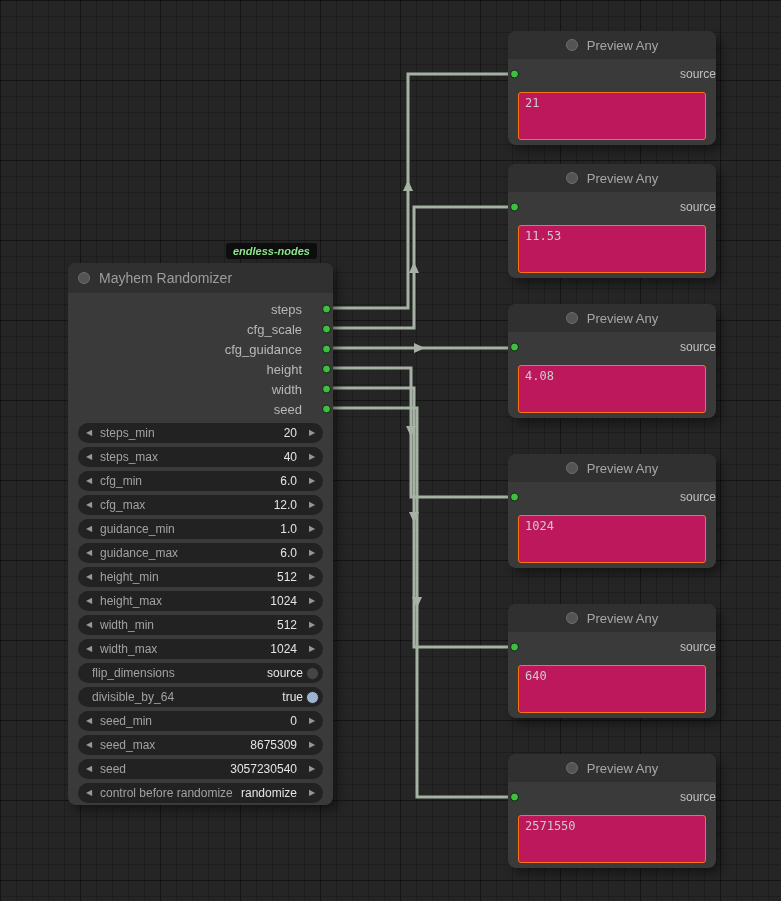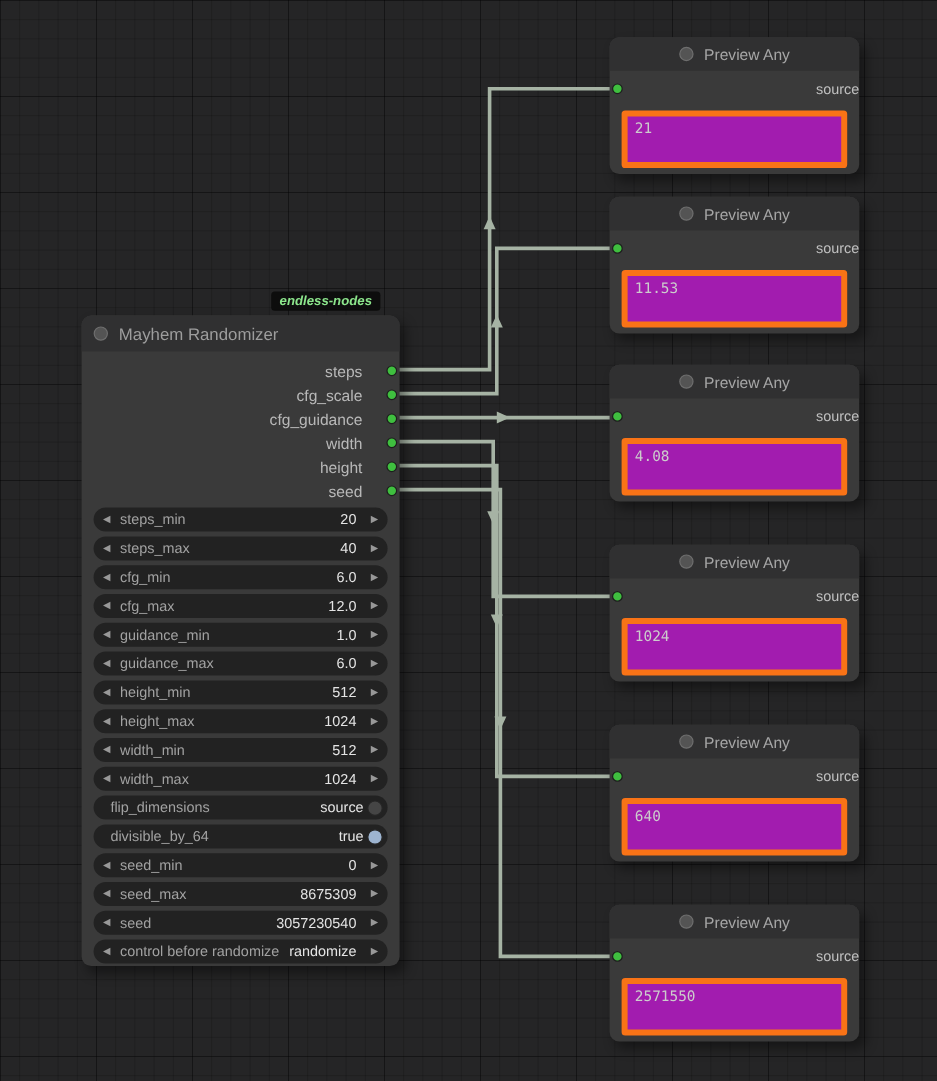--- a/index.html
+++ b/index.html
@@ -48,21 +48,21 @@
   .knob{width:13px;height:13px;border-radius:50%;flex:0 0 auto;margin-right:4px;
     box-sizing:border-box;}
   .knob.off{background:#454545;border:1px solid #262626;}
   .knob.on{background:var(--knob-on,#9db4d0);border:1px solid #262626;}
 
   
   .pnode{width:208px;height:114px;}
   .pnode .node-header{height:28px;font-size:13px;color:#a6a6a6;justify-content:center;}
   .in-row{position:relative;height:20px;margin-top:5px;display:flex;
     align-items:center;padding-left:17px;color:#c0c0c0;font-size:12px;justify-content:flex-end;}
-  .pvalue{margin:8px 10px 0;height:48px;background:#a21caf;border:5px solid #f97316;
+  .pvalue{margin:8px 10px 0;height:48px;background:#be185d;border:1px solid #f97316;
     border-radius:3px;box-sizing:border-box;padding:3px 6px;
     font-family:"DejaVu Sans Mono",monospace;font-size:12px;color:#cccccc;
     overflow:hidden;}
 
   .badge{position:absolute;z-index:2;right:464px;top:243px;background:#0d0d0d;
     color:var(--badge-green,#8ce68c);font-size:11px;font-weight:bold;
     padding:2px 7px;border-radius:3px;font-style:italic;}
 </style>
 </head>
 <body>
@@ -99,25 +99,25 @@
       </div>
       <div class="out-row">
         <span>cfg_scale</span>
         <span class="slot-dot out"></span>
       </div>
       <div class="out-row">
         <span>cfg_guidance</span>
         <span class="slot-dot out"></span>
       </div>
       <div class="out-row">
+        <span>height</span>
+        <span class="slot-dot out"></span>
+      </div>
+      <div class="out-row">
         <span>width</span>
-        <span class="slot-dot out"></span>
-      </div>
-      <div class="out-row">
-        <span>height</span>
         <span class="slot-dot out"></span>
       </div>
       <div class="out-row">
         <span>seed</span>
         <span class="slot-dot out"></span>
       </div>
 
       <div class="widgets">
 
         <div class="widget">

